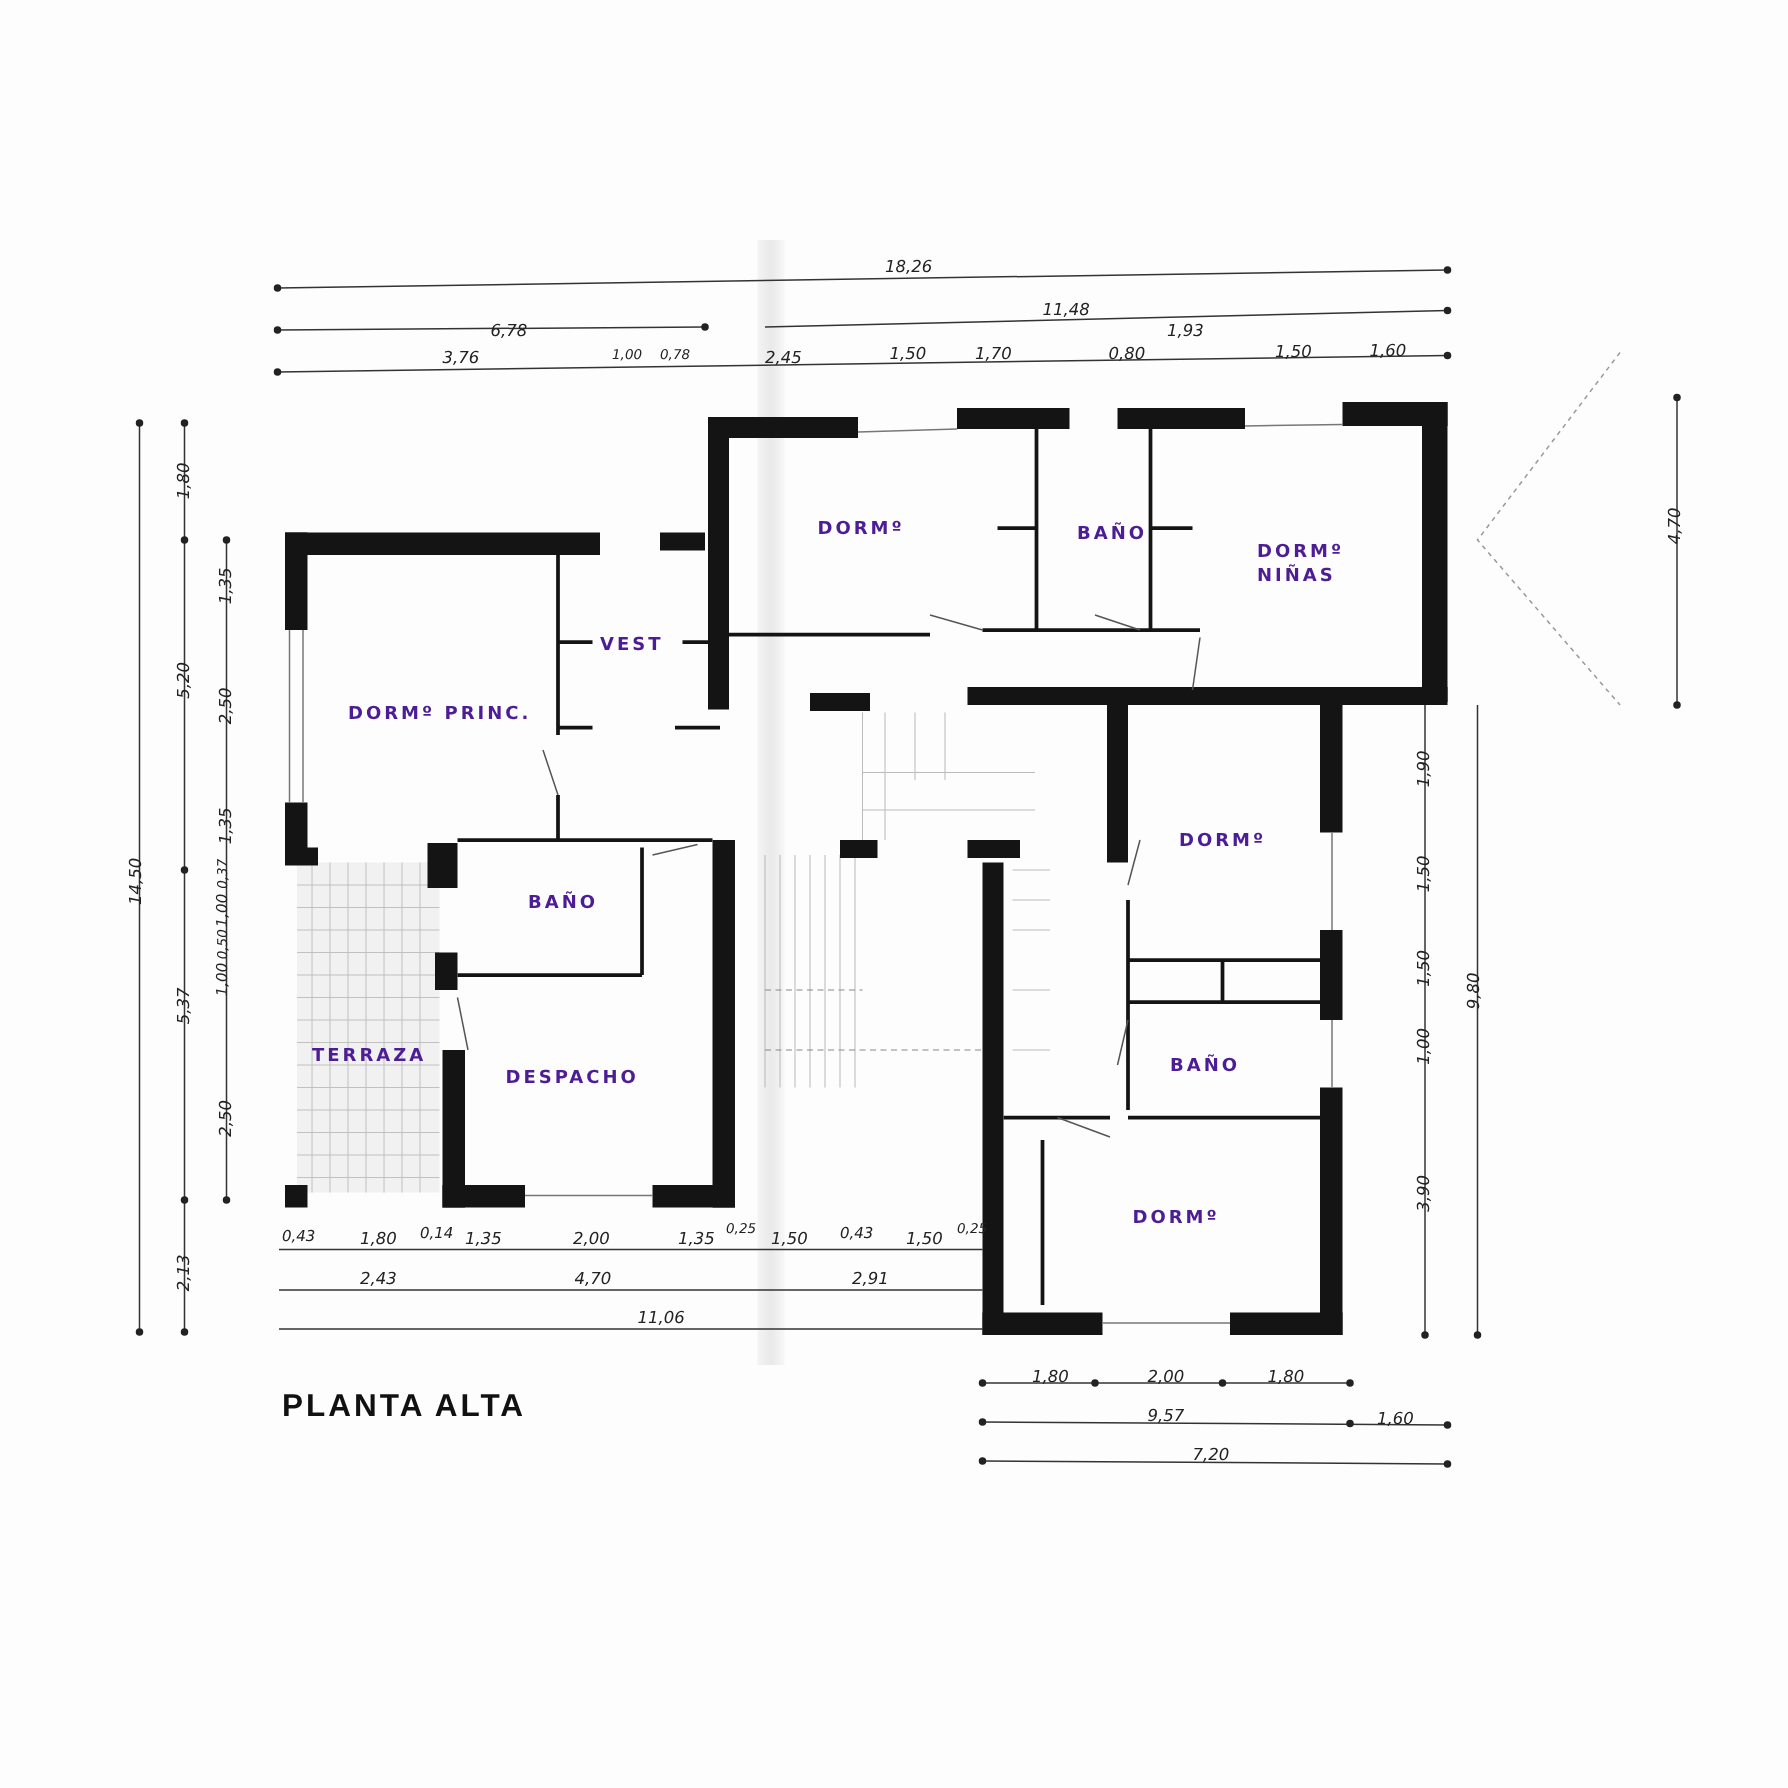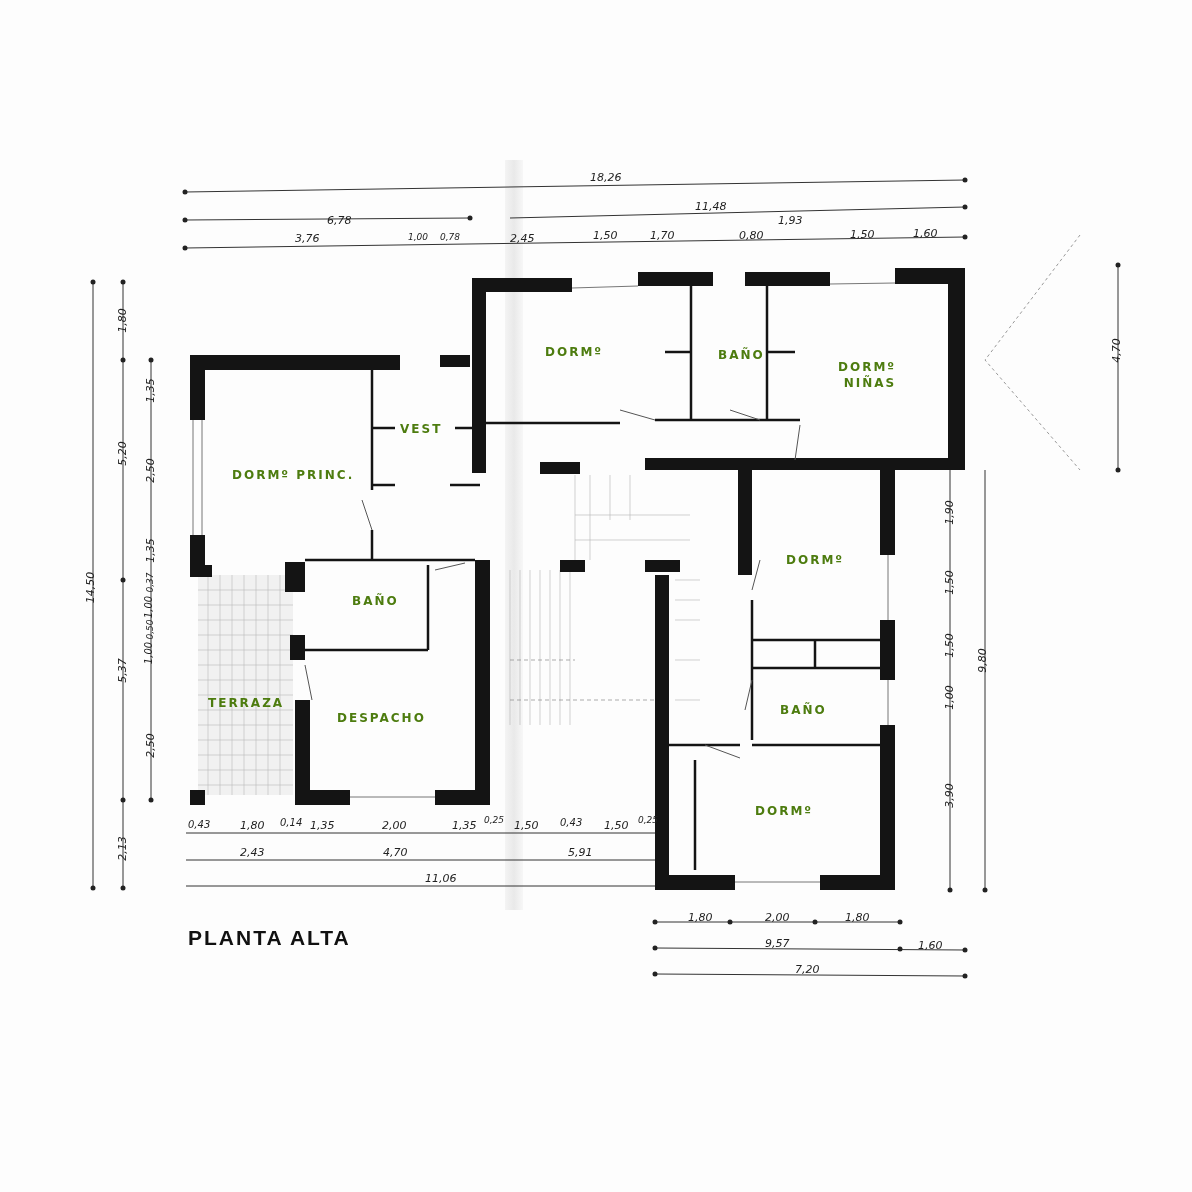--- a/index.html
+++ b/index.html
@@ -1,21 +1,21 @@
 <!DOCTYPE html>
 <html><head>
 <meta charset="utf-8">
 <style>
   html,body{margin:0;padding:0;background:#ffffff;}
   #canvas{position:relative;width:1192px;height:1192px;background:#fdfdfd;overflow:hidden;font-family:"DejaVu Sans",sans-serif;}
   .fold{position:absolute;left:505px;top:160px;width:18px;height:750px;background:linear-gradient(90deg,#f4f4f4,#e9e9e9,#f7f7f7);}
   svg{position:absolute;left:0;top:0;}
   .dim{position:absolute;font-family:"DejaVu Sans",sans-serif;font-style:italic;font-size:11px;color:#222;white-space:nowrap;line-height:1;}
   .dimv{transform:rotate(-90deg);transform-origin:center;}
-  .room{position:absolute;font-family:"DejaVu Sans",sans-serif;font-weight:bold;font-size:12px;letter-spacing:2px;color:#4d7c0f;white-space:nowrap;line-height:1.3;text-align:right;}
+  .room{position:absolute;font-family:"DejaVu Sans",sans-serif;font-weight:bold;font-size:12px;letter-spacing:2px;color:#4c1d95;white-space:nowrap;line-height:1.3;text-align:left;}
   .title{position:absolute;left:188px;top:910px;font-family:"Liberation Sans",sans-serif;font-weight:bold;font-size:21px;letter-spacing:2px;color:#111;margin-top:16px;}
 </style>
 </head>
 <body>
 
 <div id="canvas">
   <div class="fold"></div>
 
   <svg width="1192" height="1192">
     <g stroke="#333" stroke-width="1" fill="none">
@@ -243,21 +243,21 @@
   <div class="dim" style="left:310px;top:820px;">1,35</div>
   <div class="dim" style="left:382px;top:820px;">2,00</div>
   <div class="dim" style="left:452px;top:820px;">1,35</div>
   <div class="dim" style="left:484px;top:816px;font-size:9px;">0,25</div>
   <div class="dim" style="left:514px;top:820px;">1,50</div>
   <div class="dim" style="left:560px;top:818px;font-size:10px;">0,43</div>
   <div class="dim" style="left:604px;top:820px;">1,50</div>
   <div class="dim" style="left:638px;top:816px;font-size:9px;">0,25</div>
   <div class="dim" style="left:240px;top:847px;">2,43</div>
   <div class="dim" style="left:383px;top:847px;">4,70</div>
-  <div class="dim" style="left:568px;top:847px;">5,91</div>
+  <div class="dim" style="left:568px;top:847px;">2,91</div>
   <div class="dim" style="left:425px;top:873px;">11,06</div>
 
   <div class="dim dimv" style="left:937px;top:507px;">1,90</div>
   <div class="dim dimv" style="left:937px;top:577px;">1,50</div>
   <div class="dim dimv" style="left:937px;top:640px;">1,50</div>
   <div class="dim dimv" style="left:937px;top:692px;">1,00</div>
   <div class="dim dimv" style="left:937px;top:790px;">3,90</div>
   <div class="dim dimv" style="left:970px;top:655px;">9,80</div>
   <div class="dim dimv" style="left:1104px;top:345px;">4,70</div>
 

